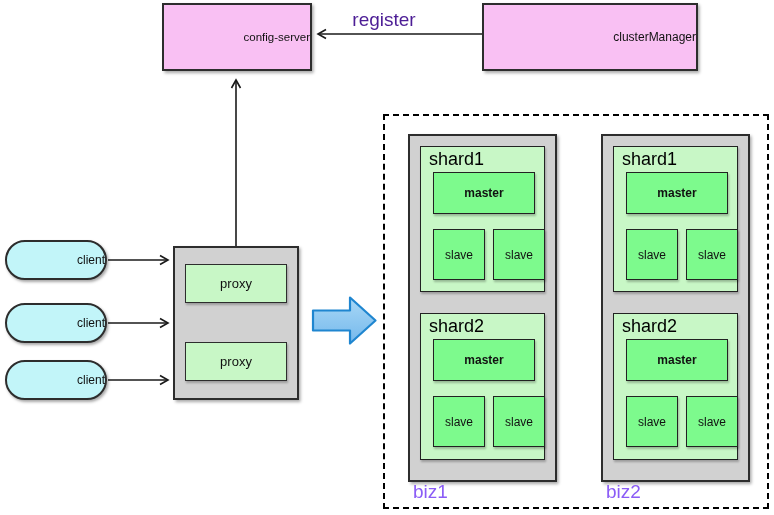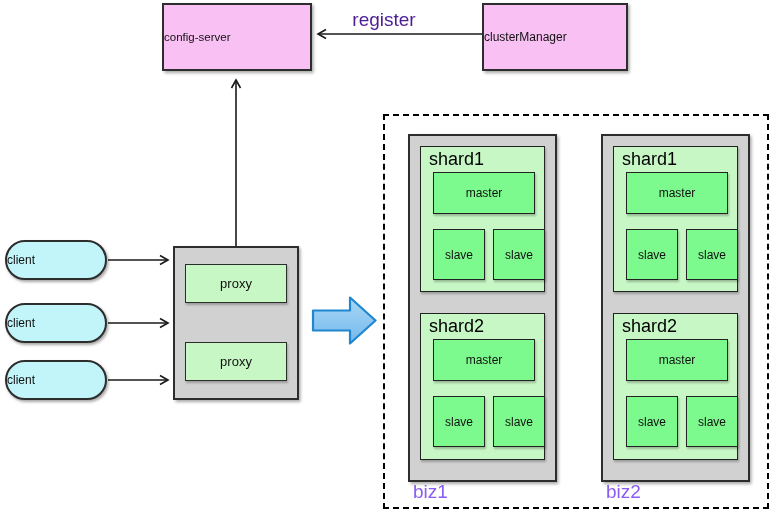--- a/index.html
+++ b/index.html
@@ -12,28 +12,28 @@
     --arrow-blue-stroke:#1f86d0;
     --line:#1a1a1a;
     --border:#2d2d2d;
   }
   html,body{margin:0;padding:0;background:#fff;}
   body{font-family:"Liberation Sans", sans-serif; color:#111;}
   .canvas{position:relative;width:774px;height:515px;background:#fff;overflow:hidden;}
   .layer{position:absolute;left:0;top:0;width:774px;height:515px;}
 
   .node{
-    position:absolute;display:flex;align-items:center;justify-content:flex-start;
+    position:absolute;display:flex;align-items:center;justify-content:flex-end;
     border:2px solid var(--border);box-sizing:border-box;
     box-shadow:1.5px 2px 3px rgba(0,0,0,.35);
     font-size:12px;
   }
   .pink{background:var(--pink);}
   .config-server{left:162px;top:3px;width:150px;height:68px;font-size:11.5px;}
-  .cluster-manager{left:482px;top:3px;width:146px;height:68px;}
+  .cluster-manager{left:482px;top:3px;width:216px;height:68px;}
 
   .edge-label{position:absolute;font-size:19px;color:#4c1d95;text-align:center;width:100px;}
   .register-label{left:334px;top:9px;}
   .subscribe-label{left:237px;top:152px;}
 
   .client{
     left:5px;width:102px;height:40px;background:var(--cyan);
     border-radius:20px;font-size:12px;
   }
   .client1{top:240px;} .client2{top:303px;} .client3{top:360px;}
@@ -66,20 +66,21 @@
     border:1.5px solid #222;box-sizing:border-box;
     box-shadow:1px 1.5px 2px rgba(0,0,0,.25);
   }
   .shard-top{top:10px;} .shard-bottom{top:177px;height:147px;}
   .shard-label{position:absolute;left:8px;top:2px;font-size:18px;color:#000;}
   .master{
     position:absolute;left:12px;top:25px;width:102px;height:42px;background:var(--green);
     border:1.5px solid #222;box-sizing:border-box;
     display:flex;align-items:center;justify-content:center;font-size:12px;
     box-shadow:1px 1.5px 2px rgba(0,0,0,.25);
+    font-weight:bold;
   }
   .slave{
     position:absolute;top:82px;width:52px;height:51px;background:var(--green);
     border:1.5px solid #222;box-sizing:border-box;
     display:flex;align-items:center;justify-content:center;font-size:12px;
     box-shadow:1px 1.5px 2px rgba(0,0,0,.25);
   }
   .slave-1{left:12px;} .slave-2{left:72px;}
 </style>
 </head>

